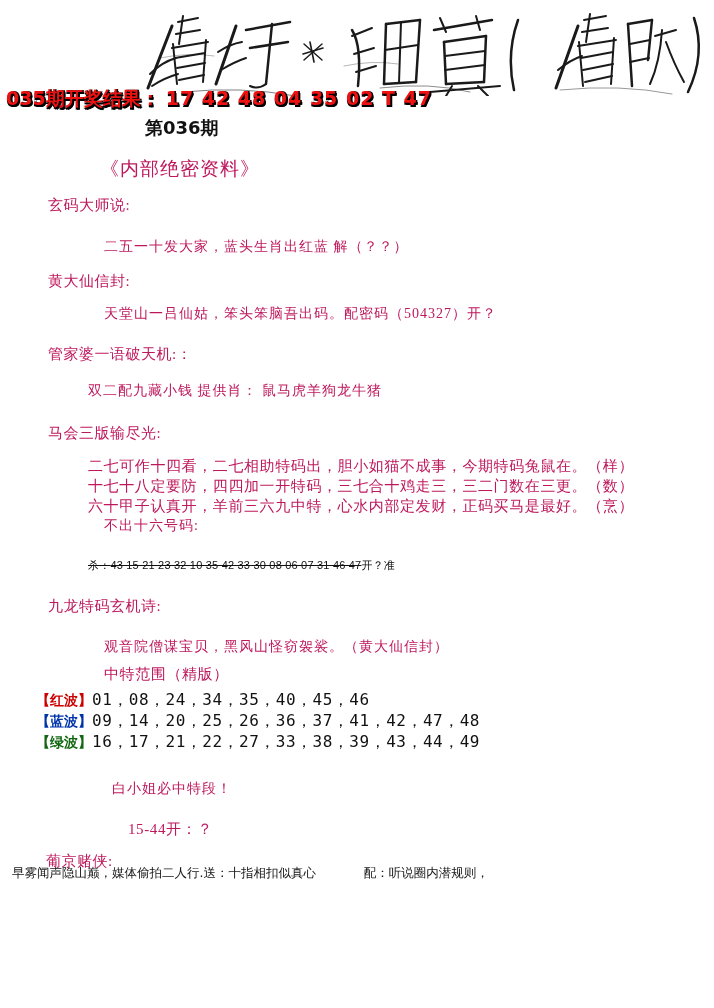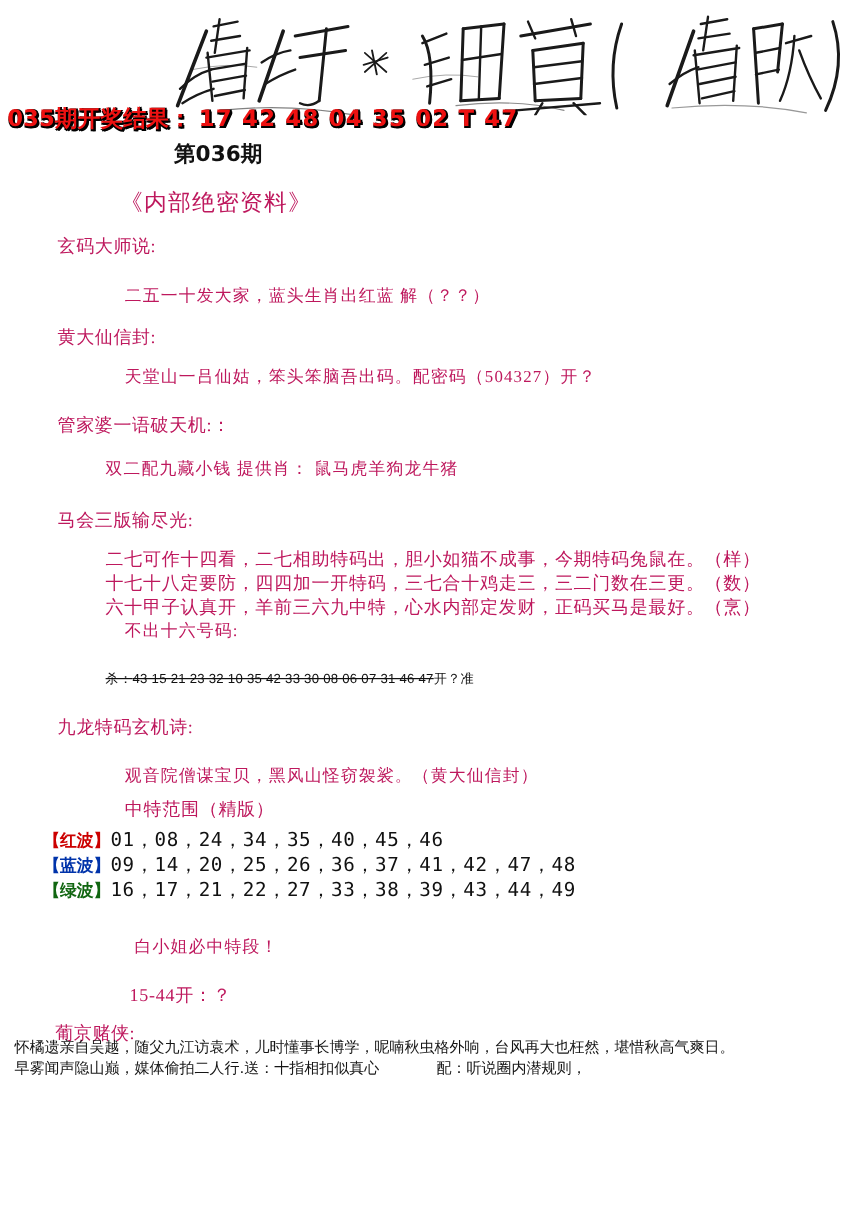--- a/index.html
+++ b/index.html
@@ -252,19 +252,18 @@
   <span class="wlabel" style="color: rgb(204, 0, 0);">【红波】</span><span class="wnums">01，08，24，34，35，40，45，46</span>
 </div>
 <div class="wave-row" style="top:711px;">
   <span class="wlabel" style="color: rgb(0, 51, 170);">【蓝波】</span><span class="wnums">09，14，20，25，26，36，37，41，42，47，48</span>
 </div>
 <div class="wave-row" style="top:732px;">
   <span class="wlabel" style="color: rgb(17, 102, 17);">【绿波】</span><span class="wnums">16，17，21，22，27，33，38，39，43，44，49</span>
 </div>
 
 <div class="t verse" style="left:112px; top:780px;">白小姐必中特段！</div>
-<div class="t verse-sm" style="left:108px; top:820px;">15-44开：？</div>
+<div class="t verse-sm" style="left:128px; top:820px;">15-44开：？</div>
 <div class="t sect" style="left:46px; top:852px;">葡京赌侠:</div>
 
 <div id="footer">
-  <div class="fline">怀橘遗亲自吴越，随父九江访袁术，儿时懂事长博学，呢喃秋虫格外响，台风再大也枉然，堪惜秋高气爽日。</div>
   <div class="fline">早雾闻声隐山巅，媒体偷拍二人行.送：十指相扣似真心            配：听说圈内潜规则，</div>
 </div>
 
 </body></html>

